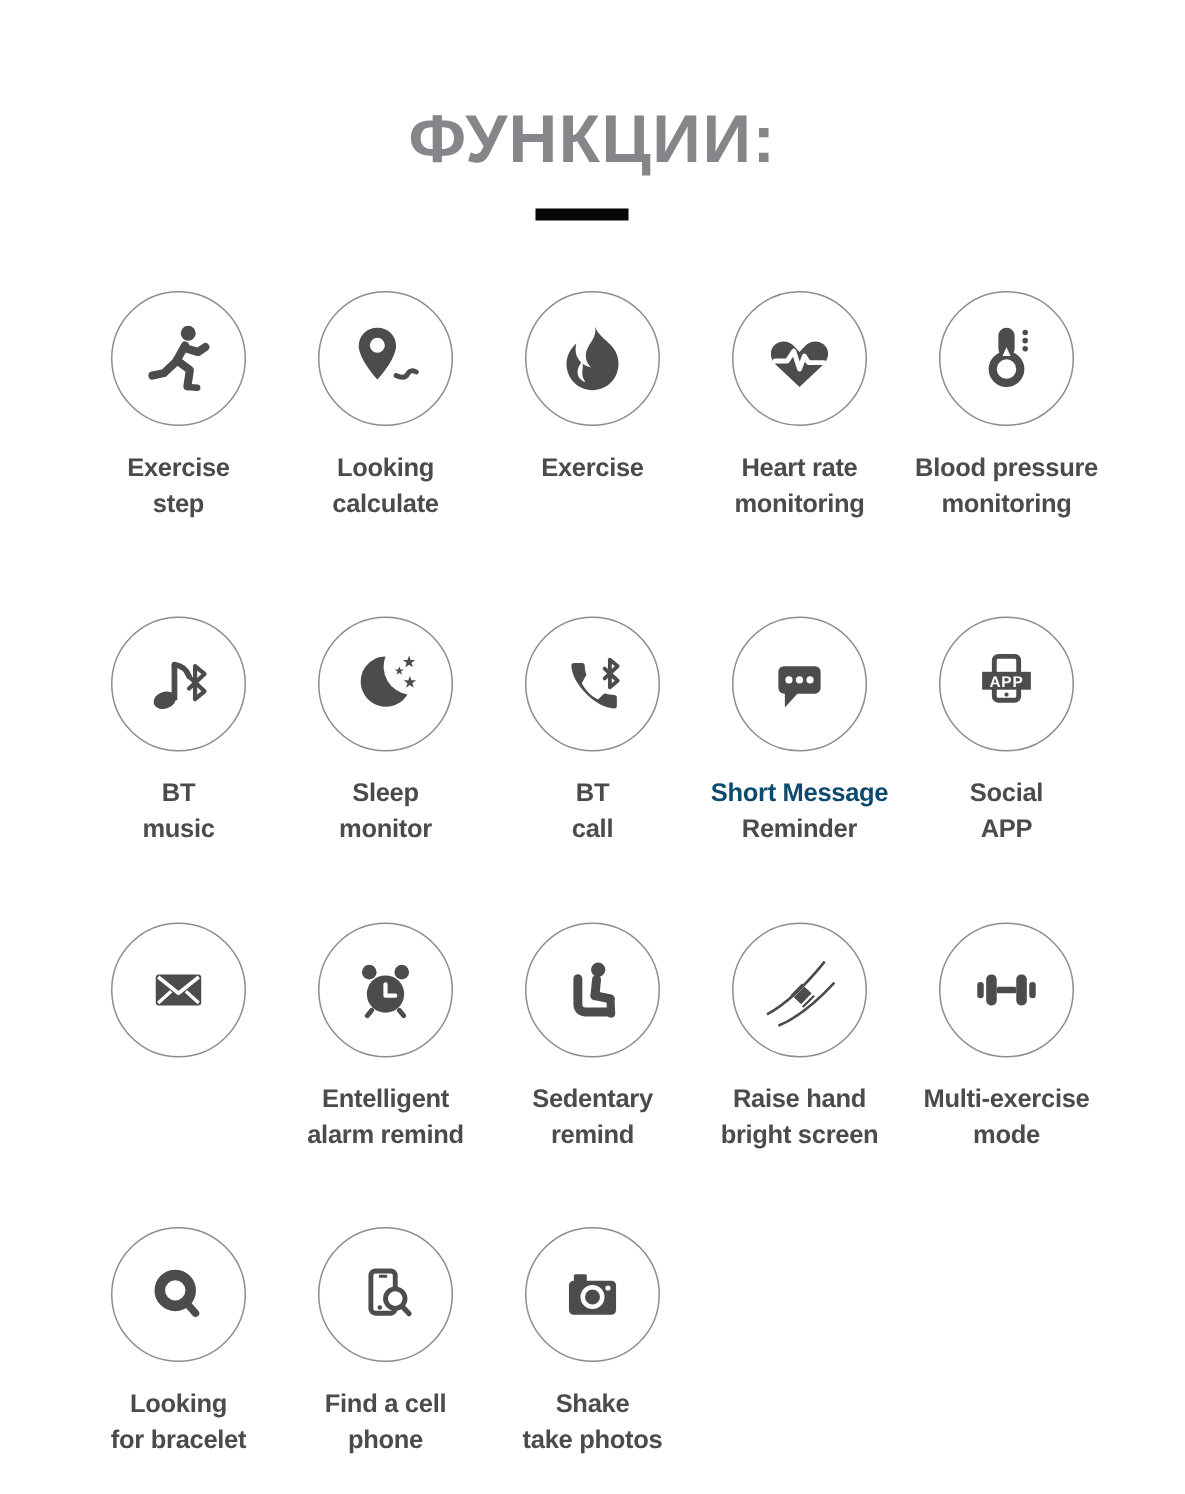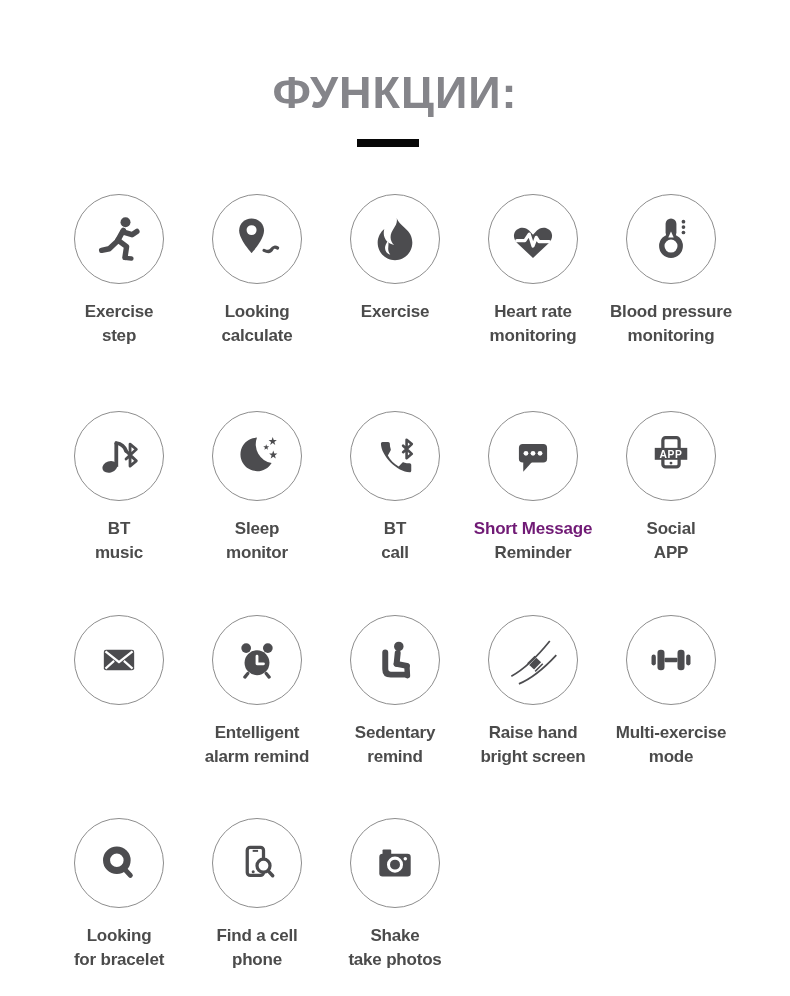--- a/index.html
+++ b/index.html
@@ -27,21 +27,21 @@
     display:flex;align-items:center;justify-content:center;background:#fff;box-sizing:border-box;
   }
   .icon-circle svg{display:block;}
   .feature-label{
     margin-top:16px;text-align:center;font-size:17px;font-weight:700;
     color:#4b4b4b;line-height:24px;letter-spacing:-0.2px;white-space:nowrap;
   }
   .feature-label .ln{display:block;}
   .feature-label .ln:empty{display:none;}
   .wm{ 
-    color:#701a75;text-shadow:0 0 2px rgba(255,255,255,.9);filter:blur(.3px);
+    color:#0c4a6e;text-shadow:0 0 2px rgba(255,255,255,.9);filter:blur(.3px);
   }
   .ic{fill:#4c4c4f;}
   .st{fill:none;stroke:#4c4c4f;}
 </style>
 </head>
 <body>
 
 <div id="canvas">
 
   <div class="page-title">ФУНКЦИИ:</div>

